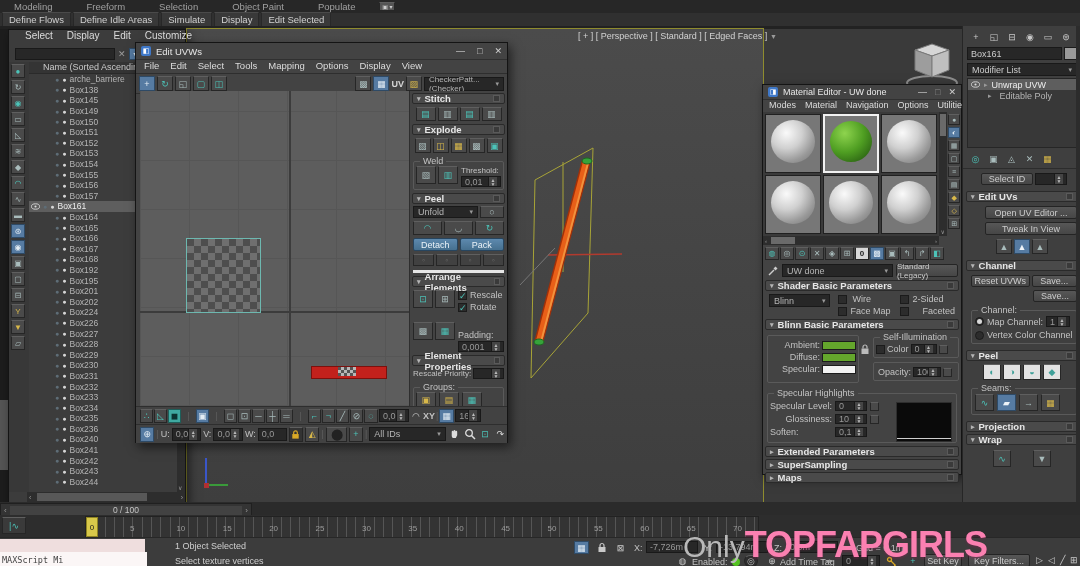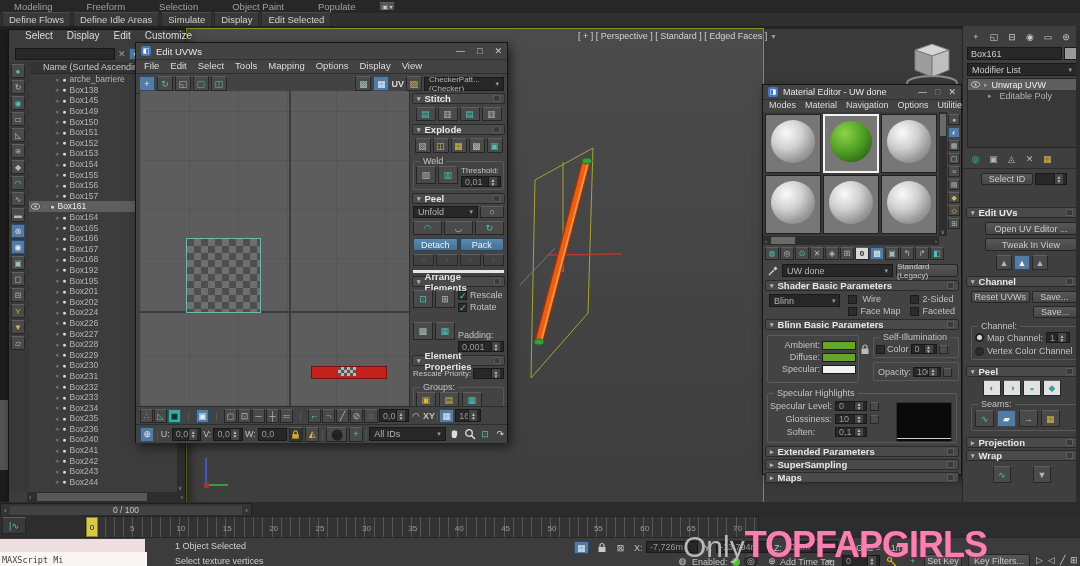--- a/index.html
+++ b/index.html
@@ -921,21 +921,21 @@
             <span class="lbl">Wire</span>
           </span>
         <span style="display:flex;gap:3px;align-items:center">
             <span class="chk"></span>
             <span class="lbl">2-Sided</span>
           </span>
         <span style="display:flex;gap:3px;align-items:center">
             <span class="chk"></span>
             <span class="lbl">Face Map</span>
           </span>
-        <span style="display:flex;gap:3px;align-items:center">
+        <span style="display:flex;gap:13px;align-items:center">
             <span class="chk"></span>
             <span class="lbl">Faceted</span>
           </span>
       </div>
     </div>
 
     <div class="roll" style="height:11px;margin:1px 2px">
         <span class="arr">▾</span>
         <span>Blinn Basic Parameters</span>
         <span class="sq"></span>
@@ -1005,21 +1005,21 @@
         <span class="ic" style="width:9px;height:9px"></span>
         <span class="lbl" style="text-align:right">Glossiness:</span>
         <div class="fld" style="height:10px">
             <span class="v">10</span>
             <span class="spin">
               <span>▲</span>
               <span>▼</span>
             </span>
           </div>
         <span class="ic" style="width:9px;height:9px"></span>
-        <span class="lbl" style="text-align:center">Soften:</span>
+        <span class="lbl" style="text-align:left">Soften:</span>
         <div class="fld" style="height:10px">
             <span class="v">0,1</span>
             <span class="spin">
               <span>▲</span>
               <span>▼</span>
             </span>
           </div>
         <span></span>
       </div>
       <div class="abs" style="right:4px;top:8px;width:54px;height:38px;background:#0a0a0a;border:1px solid #2e2e2e">
@@ -1095,21 +1095,21 @@
     <div style="display:flex;gap:2px;padding:4px 4px 2px 18px">
       <span class="btn" style="width:52px;height:12px">Select ID</span>
       <div class="fld" style="width:32px;height:12px">
           <span class="v"></span>
           <span class="spin">
             <span>▲</span>
             <span>▼</span>
           </span>
         </div>
     </div>
-    <div class="roll" style="height:11px;margin:20px 3px 0 3px">
+    <div class="roll" style="height:11px;margin:4px 3px 0 3px">
         <span class="arr">▾</span>
         <span>Edit UVs</span>
         <span class="sq"></span>
       </div>
     <span class="btn" style="height:13px;margin:4px 4px 0 22px;display:flex">Open UV Editor ...</span>
     <span class="btn" style="height:13px;margin:3px 4px 0 22px;display:flex">Tweak In View</span>
     <div style="display:flex;gap:2px;justify-content:center;padding:4px 0 2px 0">
         <span class="ic" style="width:16px;height:15px">▲</span>
         <span class="ic sel" style="width:16px;height:15px">▲</span>
         <span class="ic" style="width:16px;height:15px">▲</span>

